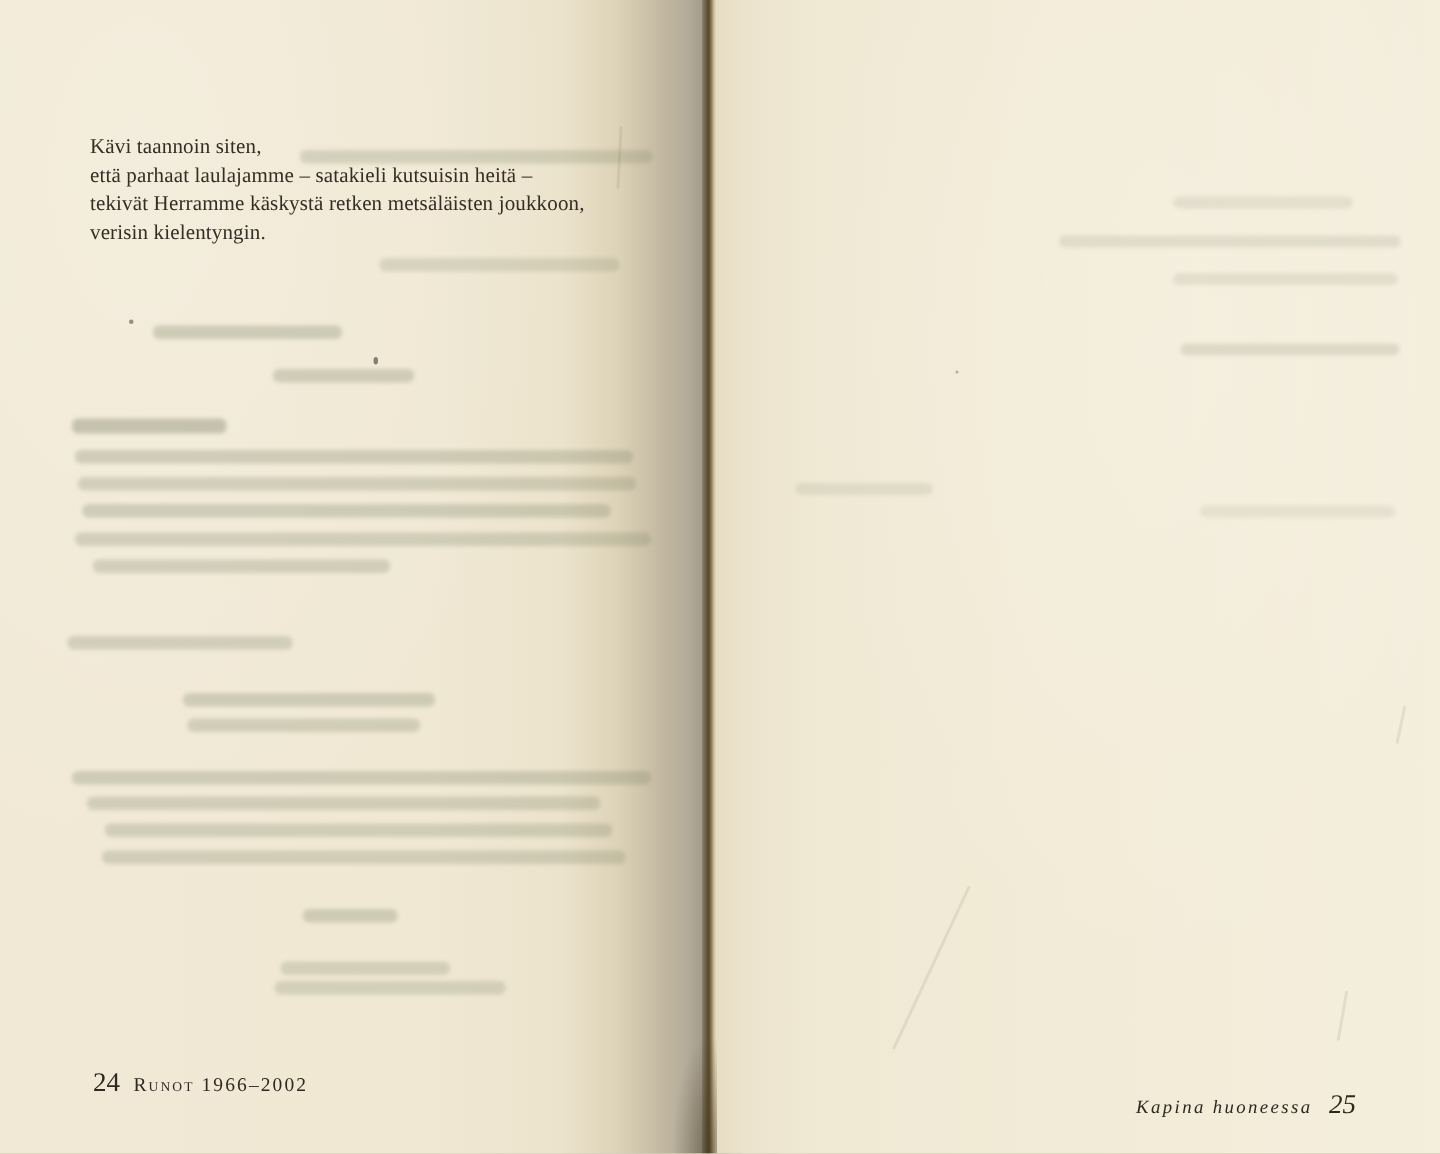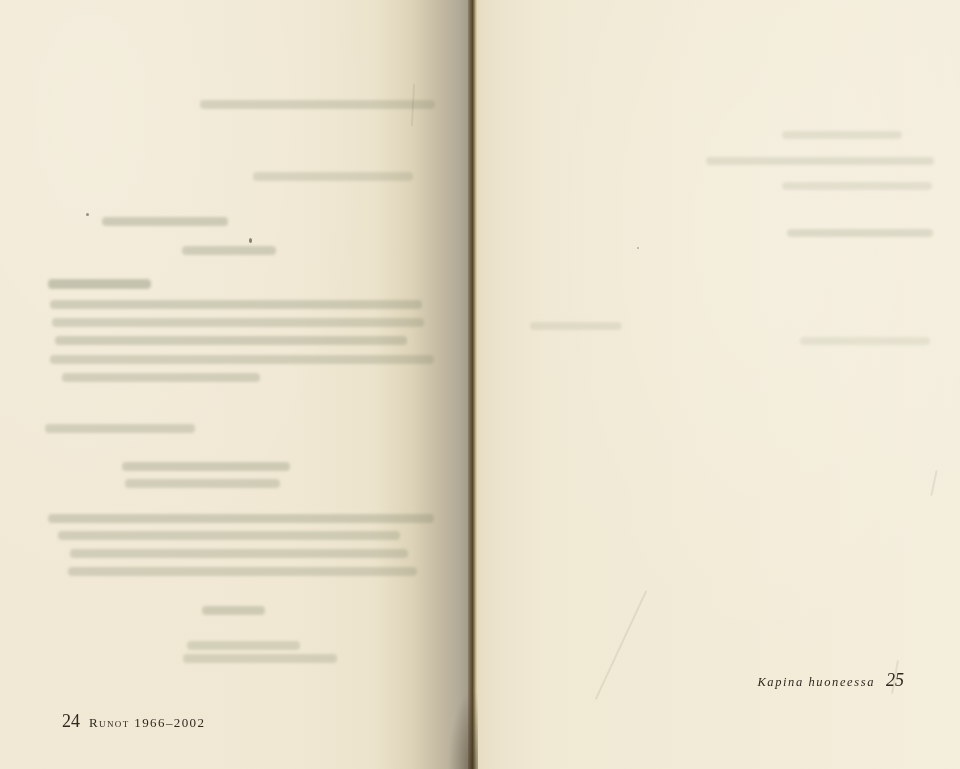--- a/index.html
+++ b/index.html
@@ -48,21 +48,21 @@
   .pline { white-space: nowrap; }
   
   .footer-left {
     position: absolute; left: 62px; top: 711px; color: #2e2820; z-index: 3;
   }
   .footer-left .pnum { font-size: 18px; }
   .footer-left .btitle {
     font-variant: small-caps; font-size: 13px; letter-spacing: 1.4px; margin-left: 9px; text-align: center;
   }
   .footer-right {
-    position: absolute; right: 56px; top: 670px; color: #2e2820; z-index: 3; white-space: nowrap;
+    position: absolute; right: 56px; top: 726px; color: #2e2820; z-index: 3; white-space: nowrap;
   }
   .footer-right .ctitle { font-style: italic; font-size: 12.5px; letter-spacing: 1.6px; }
   .footer-right .pnum { font-style: italic; font-size: 18px; margin-left: 11px; }
   
   .ghost {
     position: absolute; border-radius: 4px;
     background: #80866c; filter: blur(1.4px); z-index: 1;
   }
   .speck { position: absolute; border-radius: 50%; z-index: 2; }
   .scratch {
@@ -70,20 +70,24 @@
     border-radius: 1px; z-index: 2;
   }
 </style>
 </head>
 <body>
 
 <div class="scan">
 
   <div class="page-left">
     <div class="poem" id="poem">
+        <div class="pline">Kävi taannoin siten,</div>
+        <div class="pline">että parhaat laulajamme – satakieli kutsuisin heitä –</div>
+        <div class="pline">tekivät Herramme käskystä retken metsäläisten joukkoon,</div>
+        <div class="pline">verisin kielentyngin.</div>
       </div>
     <div class="footer-left">
       <span class="pnum">24</span><span class="btitle">Runot 1966–2002</span>
     </div>
   </div>
 
   <div class="gutter"></div>
   <div class="gutter-foot-shadow"></div>
 
   <div class="page-right">

